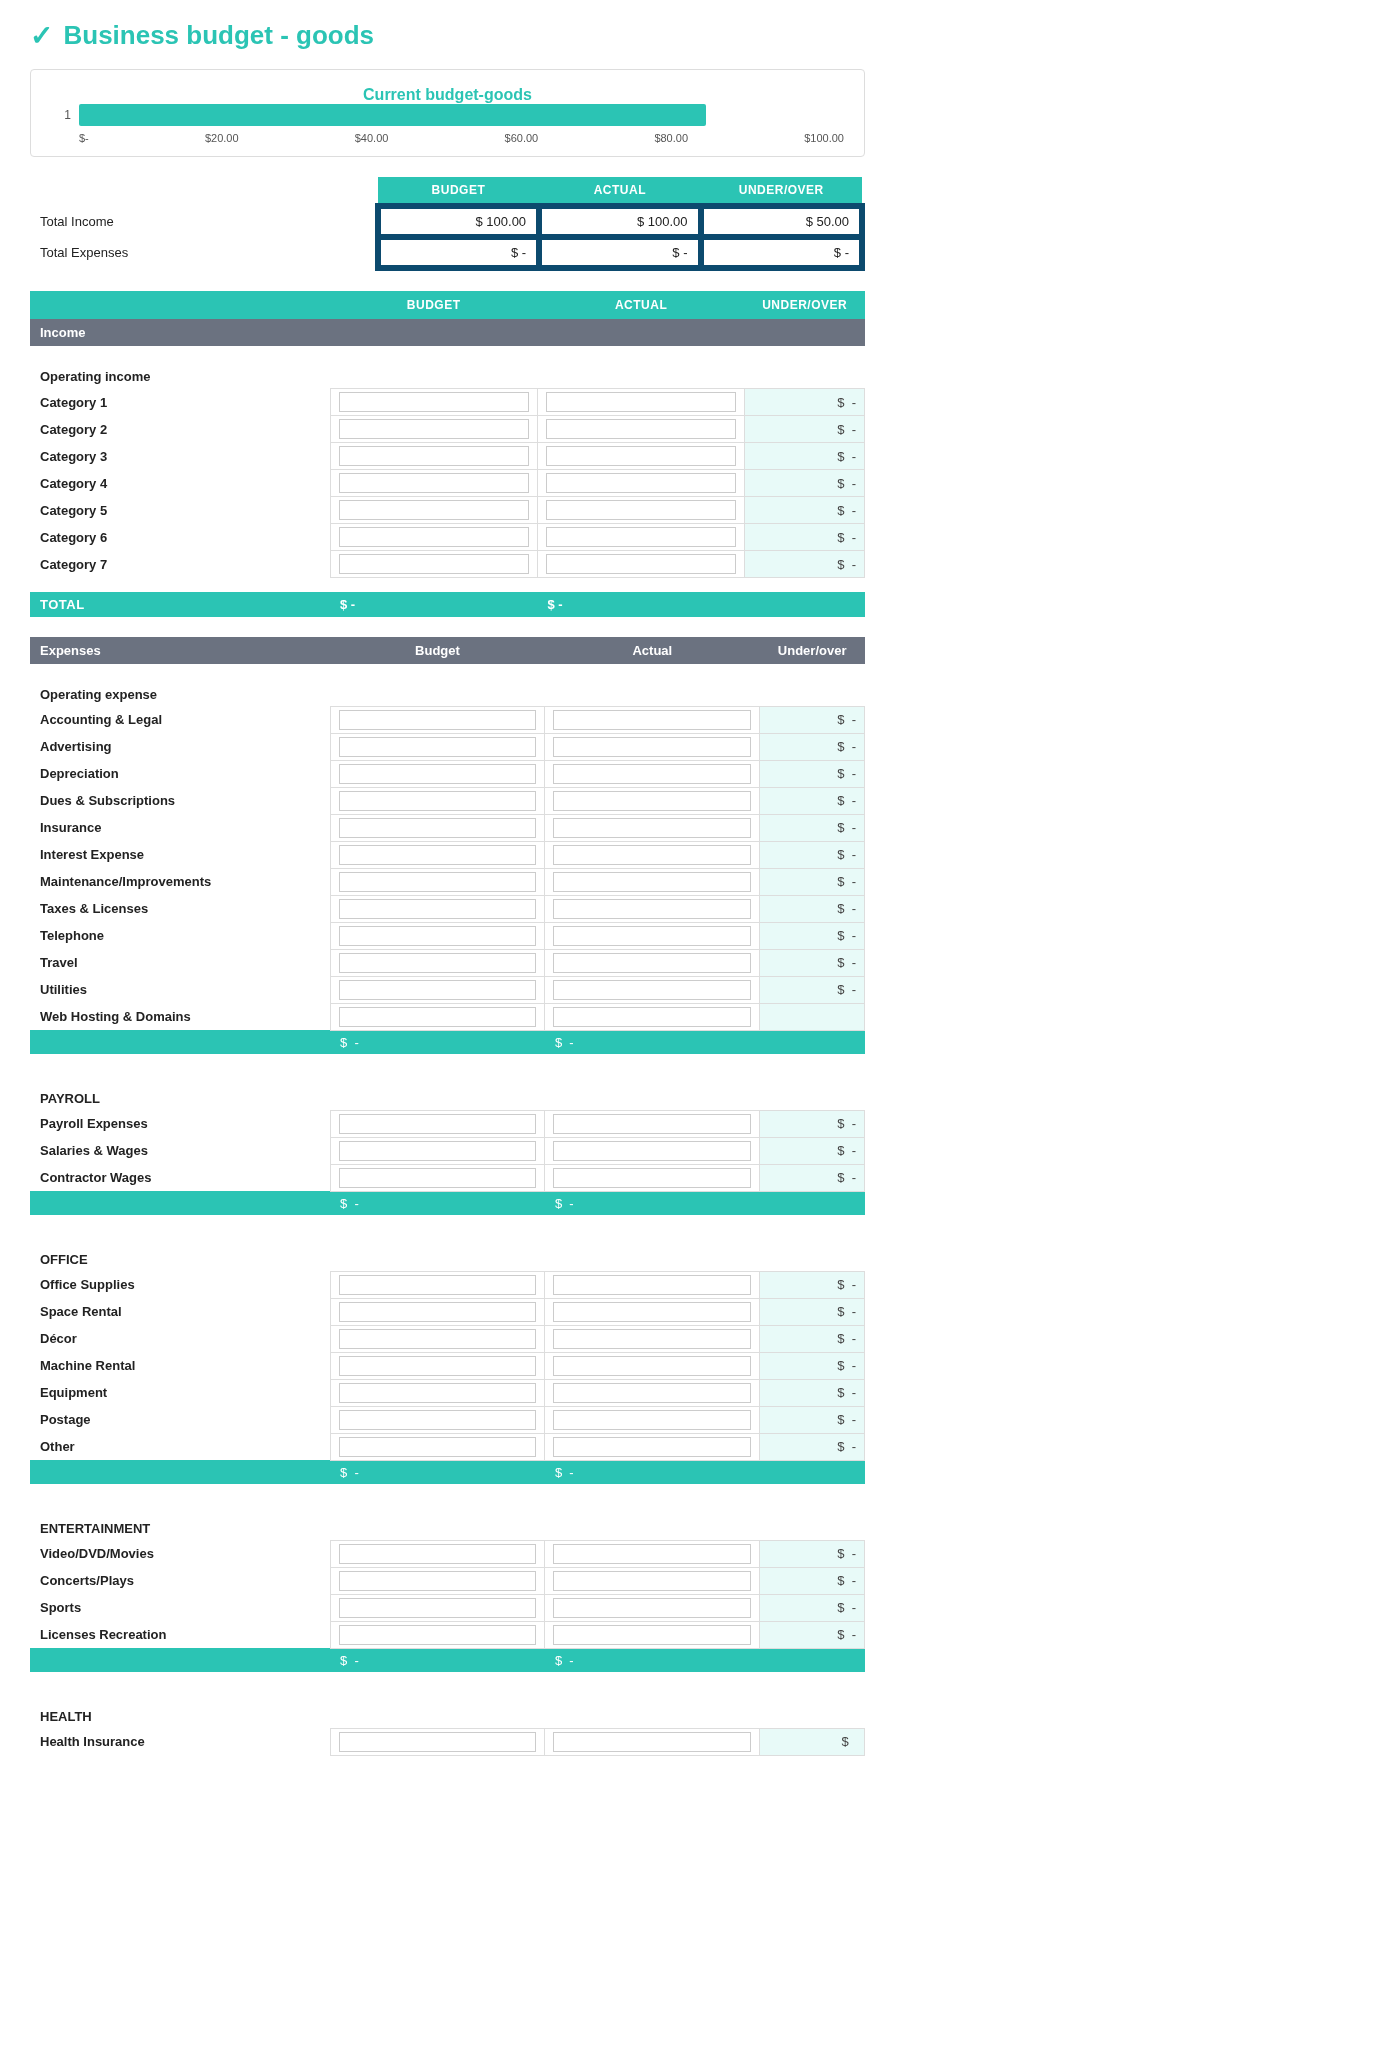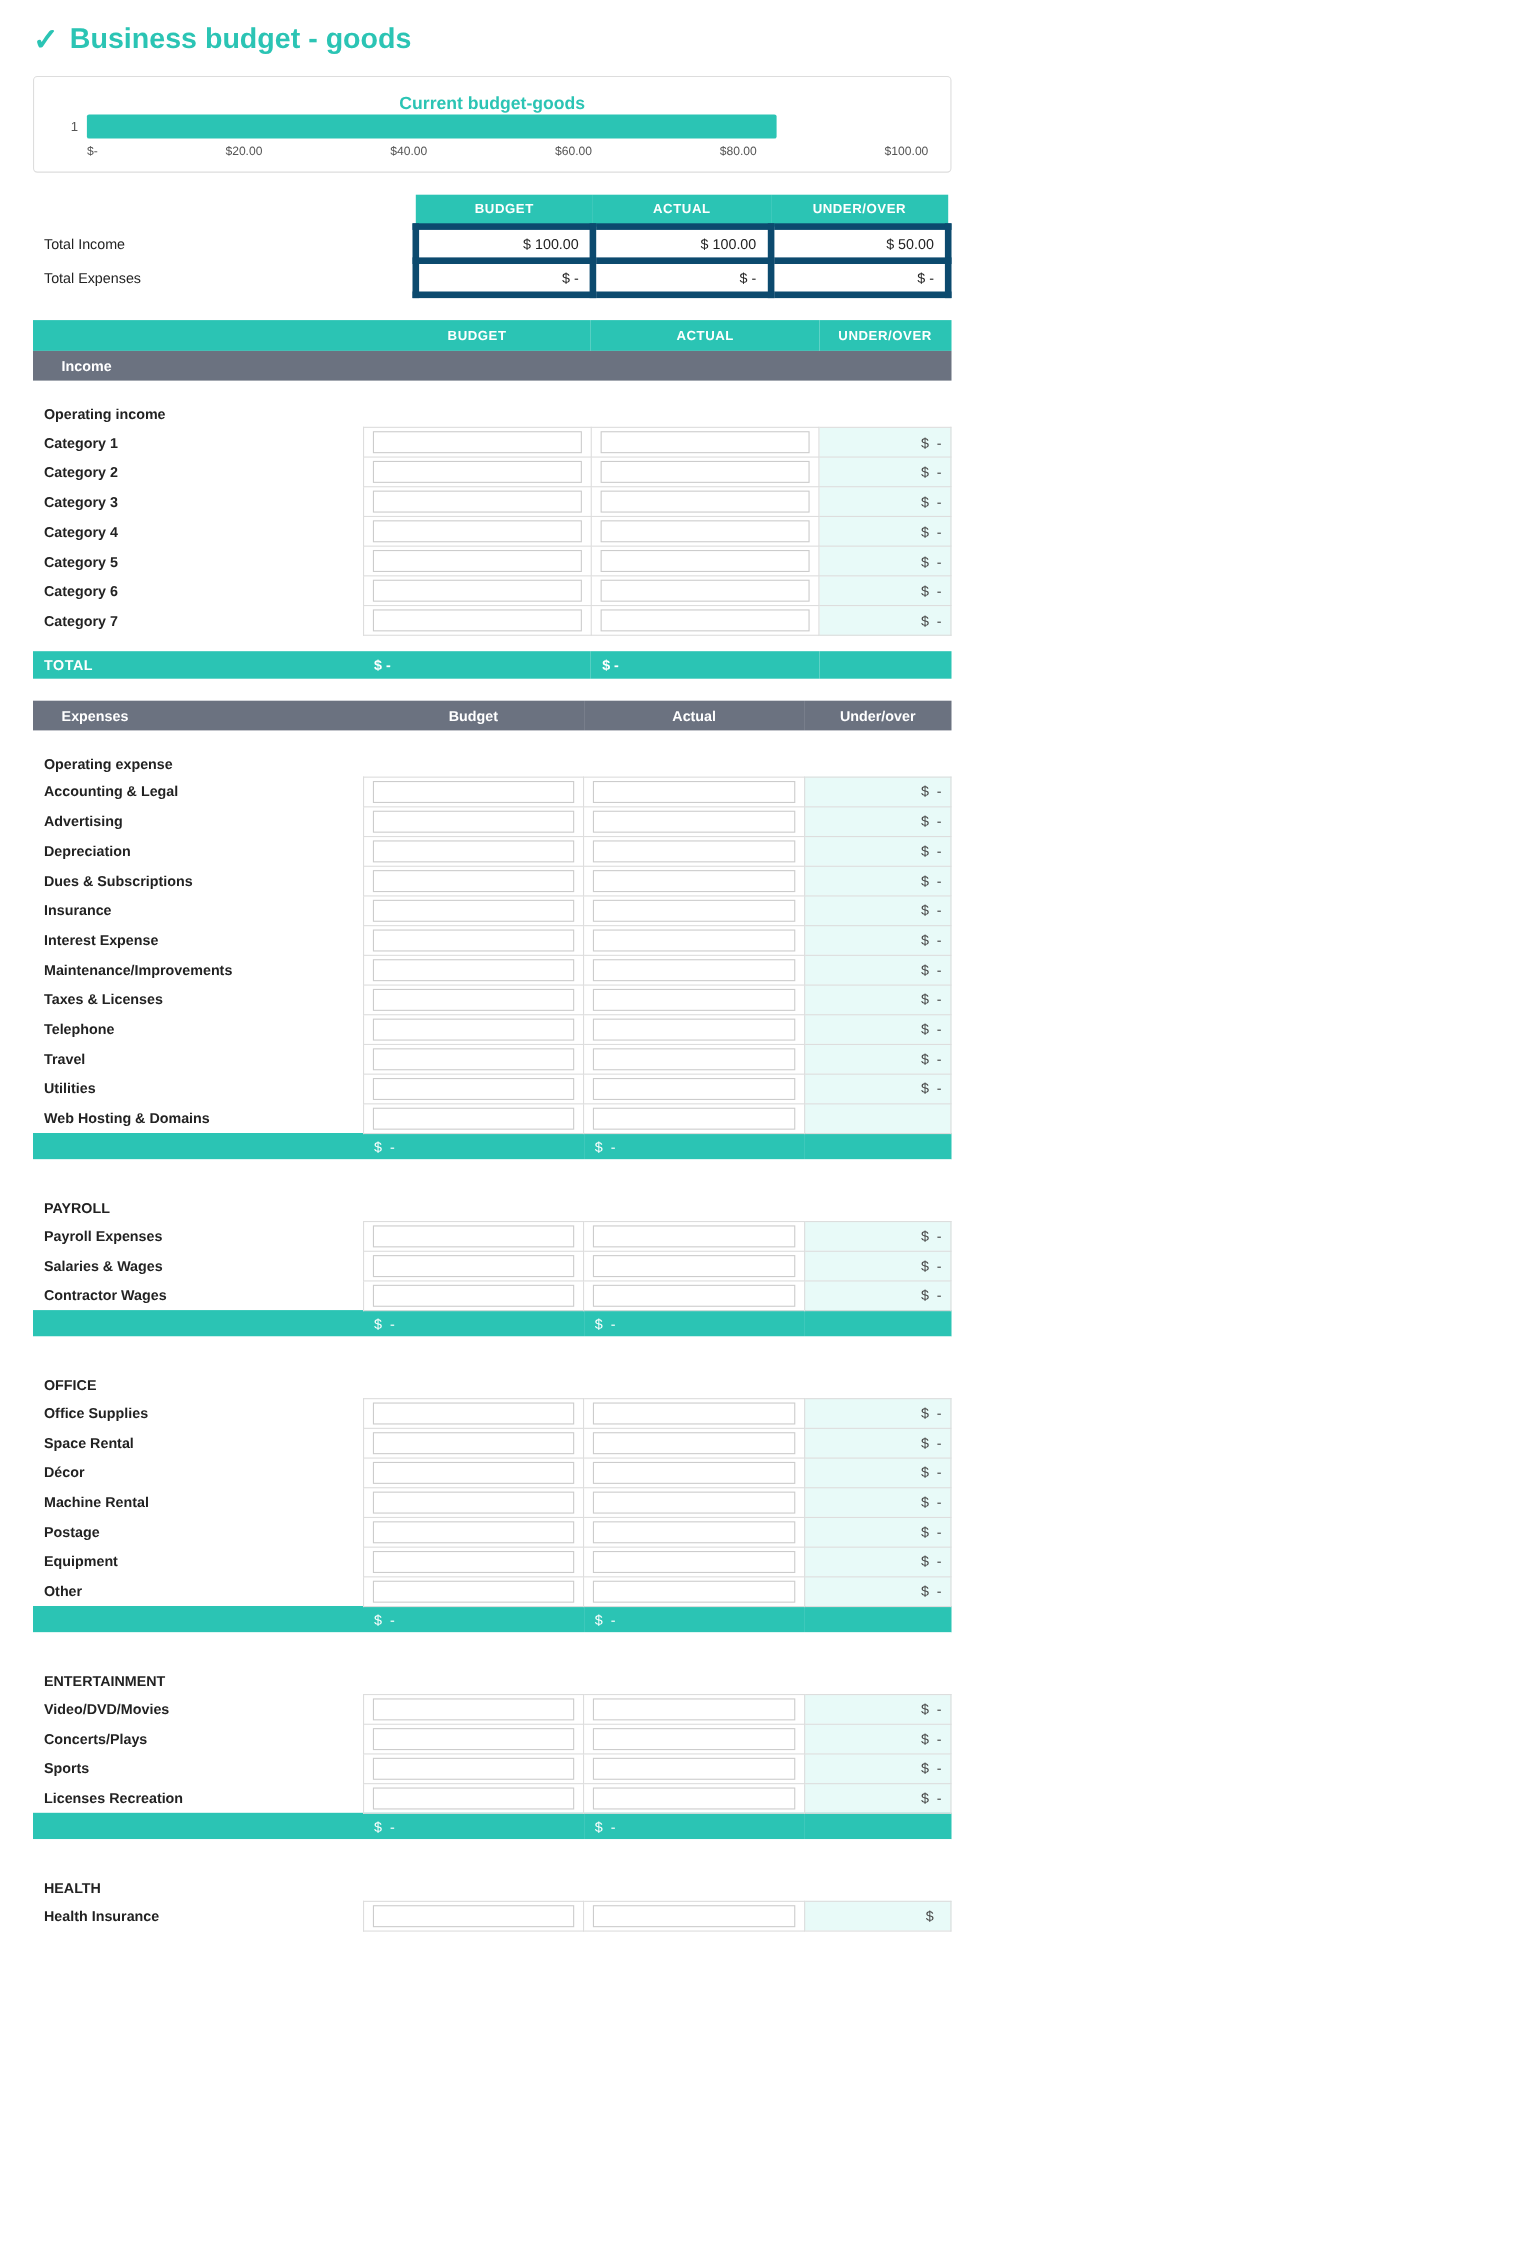--- a/index.html
+++ b/index.html
@@ -124,21 +124,21 @@
     }
     .main-table .header-row th:first-child {
       text-align: left;
       width: 300px;
     }
 
     .section-header-row td {
       background: #6b7280;
       color: #fff;
       font-weight: 600;
-      padding: 6px 26px;
+      padding: 6px 10px;
       font-size: 13px;
     }
 
     .subsection-row td {
       font-weight: 700;
       padding: 23px 10px 4px;
       font-size: 13px;
     }
 
     .data-row td {
@@ -467,27 +467,27 @@
       <td class="input-cell"><input type="text" value="" style=""></td>
       <td class="dollar-cell">$&nbsp;&nbsp;-</td>
     </tr>
     <tr class="data-row">
       <td>Machine Rental</td>
       <td class="input-cell"><input type="text" value="" style=""></td>
       <td class="input-cell"><input type="text" value="" style=""></td>
       <td class="dollar-cell">$&nbsp;&nbsp;-</td>
     </tr>
     <tr class="data-row">
+      <td>Equipment</td>
+      <td class="input-cell"><input type="text" value="" style=""></td>
+      <td class="input-cell"><input type="text" value="" style=""></td>
+      <td class="dollar-cell">$&nbsp;&nbsp;-</td>
+    </tr>
+    <tr class="data-row">
       <td>Postage</td>
-      <td class="input-cell"><input type="text" value="" style=""></td>
-      <td class="input-cell"><input type="text" value="" style=""></td>
-      <td class="dollar-cell">$&nbsp;&nbsp;-</td>
-    </tr>
-    <tr class="data-row">
-      <td>Equipment</td>
       <td class="input-cell"><input type="text" value="" style=""></td>
       <td class="input-cell"><input type="text" value="" style=""></td>
       <td class="dollar-cell">$&nbsp;&nbsp;-</td>
     </tr>
     <tr class="data-row">
       <td>Other</td>
       <td class="input-cell"><input type="text" value="" style=""></td>
       <td class="input-cell"><input type="text" value="" style=""></td>
       <td class="dollar-cell">$&nbsp;&nbsp;-</td>
     </tr>

